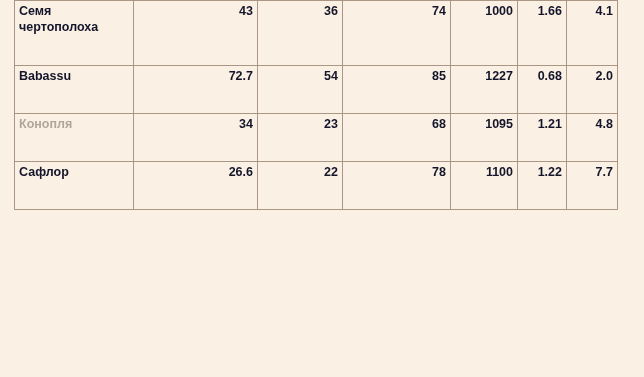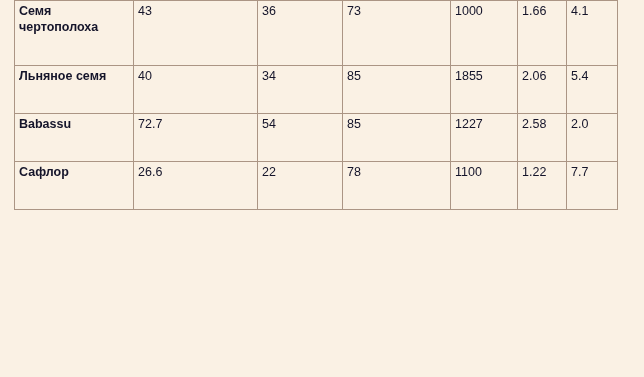--- a/index.html
+++ b/index.html
@@ -52,22 +52,22 @@
     font-weight: bold;
     text-align: left;
     padding-left: 5px;
     white-space: normal;
     word-wrap: break-word;
   }
   td.label-cell.muted {
     color: #b2a69c;
   }
   td.num-cell {
-    text-align: left;
-    font-weight: normal;
+    text-align: right;
+    font-weight: bold;
     white-space: nowrap;
   }
   
   col.c0 { width: 119px; }
   col.c1 { width: 124px; }
   col.c2 { width: 85px; }
   col.c3 { width: 108px; }
   col.c4 { width: 67px; }
   col.c5 { width: 49px; }
   col.c6 { width: 51px; }
@@ -89,42 +89,42 @@
           <col class="c3">
           <col class="c4">
           <col class="c5">
           <col class="c6">
       </colgroup>
       <tbody>
         <tr class="row-tall">
           <td class="label-cell">Семя чертополоха</td>
           <td class="num-cell">43</td>
           <td class="num-cell">36</td>
-          <td class="num-cell">73</td>
+          <td class="num-cell">74</td>
           <td class="num-cell">1000</td>
           <td class="num-cell">1.66</td>
           <td class="num-cell">4.1</td>
-        </tr>
-        <tr>
-          <td class="label-cell">Льняное семя</td>
-          <td class="num-cell">40</td>
-          <td class="num-cell">34</td>
-          <td class="num-cell">85</td>
-          <td class="num-cell">1855</td>
-          <td class="num-cell">2.06</td>
-          <td class="num-cell">5.4</td>
         </tr>
         <tr>
           <td class="label-cell">Babassu</td>
           <td class="num-cell">72.7</td>
           <td class="num-cell">54</td>
           <td class="num-cell">85</td>
           <td class="num-cell">1227</td>
-          <td class="num-cell">2.58</td>
+          <td class="num-cell">0.68</td>
           <td class="num-cell">2.0</td>
+        </tr>
+        <tr>
+          <td class="label-cell muted">Конопля</td>
+          <td class="num-cell">34</td>
+          <td class="num-cell">23</td>
+          <td class="num-cell">68</td>
+          <td class="num-cell">1095</td>
+          <td class="num-cell">1.21</td>
+          <td class="num-cell">4.8</td>
         </tr>
         <tr>
           <td class="label-cell">Сафлор</td>
           <td class="num-cell">26.6</td>
           <td class="num-cell">22</td>
           <td class="num-cell">78</td>
           <td class="num-cell">1100</td>
           <td class="num-cell">1.22</td>
           <td class="num-cell">7.7</td>
         </tr>

